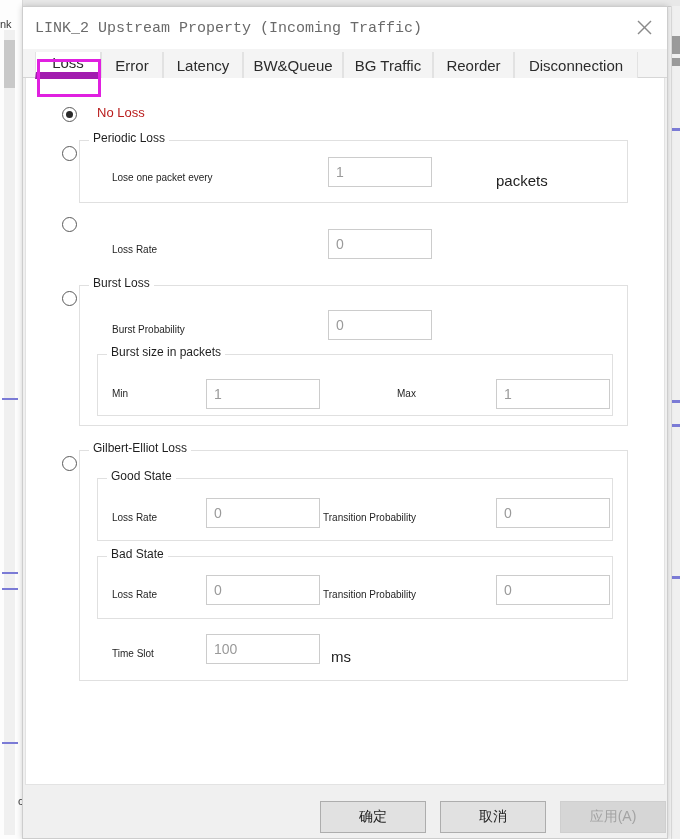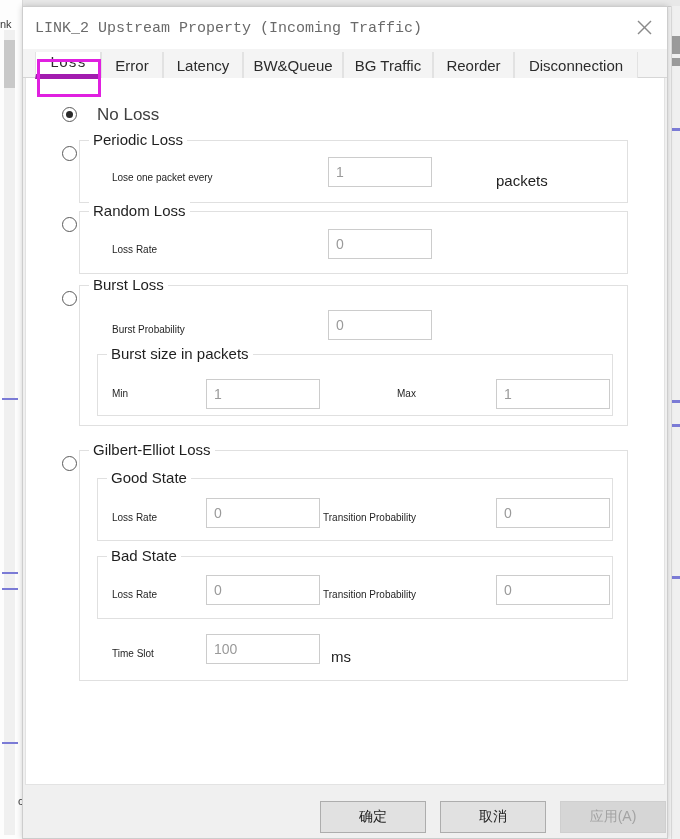--- a/index.html
+++ b/index.html
@@ -151,23 +151,22 @@
     font-size: 15px;
     color: #2b2b2b;
     background: #f4f4f4;
     border-left: 1px solid #e2e2e2;
     border-right: 1px solid #e2e2e2;
     cursor: pointer;
     white-space: nowrap;
   }
   .tab.active {
     background: #ffffff;
-    border-bottom: 5px solid #a21caf;
+    border-bottom: 7px solid #a21caf;
     z-index: 3;
-    font-family: Liberation Mono, monospace;
   }
 
   .tab-highlight {
     position: absolute;
     left: 14px;
     top: 52px;
     width: 64px;
     height: 38px;
     border: 3px solid #e020e0;
     box-sizing: border-box;
@@ -204,39 +203,39 @@
     left: 3px;
     top: 3px;
     width: 7px;
     height: 7px;
     border-radius: 50%;
     background: #2a2a2a;
   }
 
   .opt-label {
     position: absolute;
-    font-size: 17px;
-    color: #404040;
+    font-size: 13px;
+    color: #b91c1c;
     white-space: nowrap;
   }
 
   
   .group {
     position: absolute;
     border: 1px solid #e0e0e0;
     box-sizing: border-box;
     background: transparent;
   }
   .group > .group-title {
     position: absolute;
     top: -10px;
     left: 9px;
     padding: 0 4px;
     background: #ffffff;
-    font-size: 15px;
+    font-size: 12px;
     color: #1f1f1f;
     white-space: nowrap;
   }
 
   .fld-label {
     position: absolute;
     font-size: 10px;
     color: #1f1f1f;
     white-space: nowrap;
   }
@@ -366,23 +365,20 @@
 
       <div class="radio" style="left:36px;top:68px"></div>
       <div class="group" style="left:53px;top:62px;width:549px;height:63px">
         <div class="group-title">Periodic Loss</div>
       </div>
       <div class="fld-label" style="left:86px;top:94px">Lose one packet every</div>
       <div class="textbox" style="left:302px;top:79px;width:104px">1</div>
       <div class="unit" style="left:470px;top:94px">packets</div>
 
       <div class="radio" style="left:36px;top:139px"></div>
-      <div class="group" style="left:53px;top:133px;width:549px;height:63px">
-        <div class="group-title">Random Loss</div>
-      </div>
       <div class="fld-label" style="left:86px;top:166px">Loss Rate</div>
       <div class="textbox" style="left:302px;top:151px;width:104px">0</div>
 
       <div class="radio" style="left:36px;top:213px"></div>
       <div class="group" style="left:53px;top:207px;width:549px;height:141px">
         <div class="group-title">Burst Loss</div>
       </div>
       <div class="fld-label" style="left:86px;top:246px">Burst Probability</div>
       <div class="textbox" style="left:302px;top:232px;width:104px">0</div>
 

